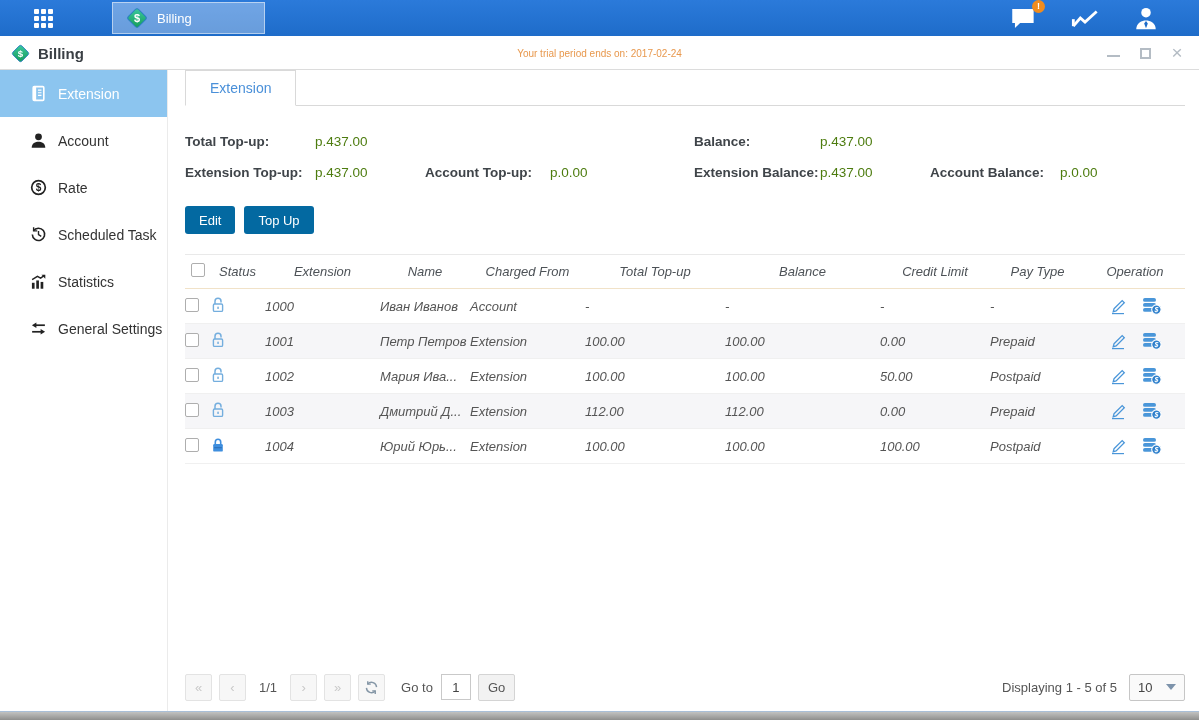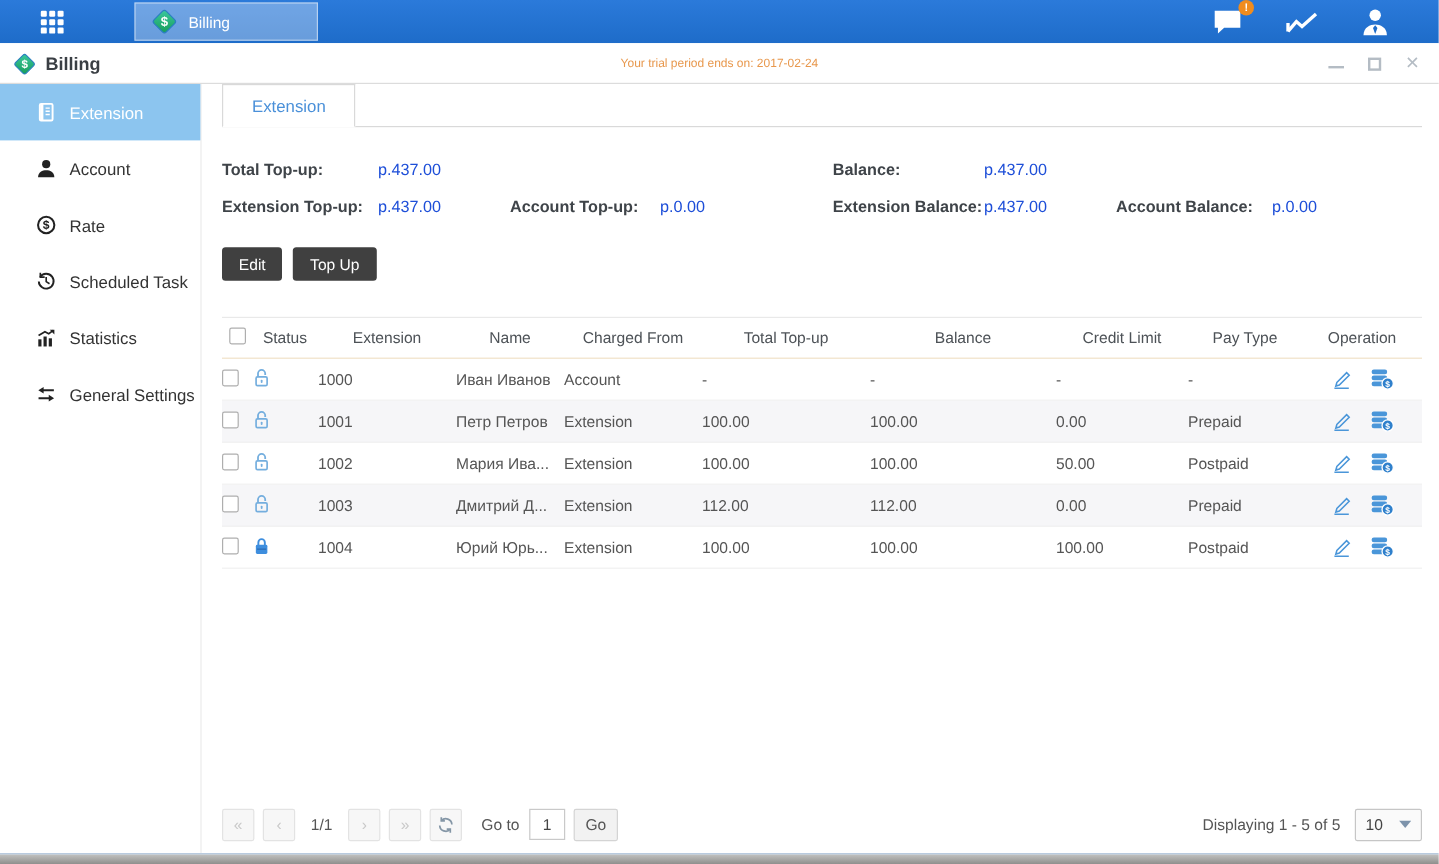--- a/index.html
+++ b/index.html
@@ -51,29 +51,29 @@
   .tabstrip { height:36px; border-bottom:1px solid #d9d9d9; position:relative; }
   .tab { position:absolute; left:0; bottom:-1px; height:36px; min-width:90px; padding:0 24px;
     background:#fff; border:1px solid #d9d9d9; border-bottom:1px solid #fff;
     color:#4a90d9; font-size:14px; display:flex; align-items:center; justify-content:center; cursor:pointer; }
 
   
   .summary { margin-top:20px; display:grid;
     grid-template-columns:130px 110px 125px 144px 126px 110px 130px auto;
     grid-auto-rows:31px; align-items:center; font-size:13.5px; }
   .summary .lbl { font-weight:bold; color:#3f4449; }
-  .summary .val { color:#1d4ed8; }
+  .summary .val { color:#4d7c0f; }
 
   
   .actions { margin-top:18px; display:flex; gap:9px; }
-  .btn { background:#404040; color:#fff; border:none; border-radius:3px; height:28px;
+  .btn { background:#0369a1; color:#fff; border:none; border-radius:3px; height:28px;
     padding:0 14px; font-size:13px; font-family:inherit; cursor:pointer; }
 
   
-  table.grid { margin-top:30px; width:1000px; border-collapse:collapse; table-layout:fixed; font-size:13px; color:#555; }
+  table.grid { margin-top:20px; width:1000px; border-collapse:collapse; table-layout:fixed; font-size:13px; color:#555;font-style:italic; }
   table.grid th { font-weight:normal; color:#4d5257; height:34px;
     border-top:1px solid #e9e9e9; border-bottom:1px solid #f1e2c8; }
   table.grid td { height:35px; text-align:left; border-bottom:1px solid #f0f0f0; }
   table.grid th { text-align:center; }
   table.grid tbody tr:nth-child(even) { background:#f6f6f8; }
   .cb { width:14px; height:14px; border:1px solid #aeaeae; border-radius:2px; background:#fff;
     display:inline-block; cursor:pointer; }
   .opcell { display:flex; align-items:center; justify-content:center; gap:14px; }
   .op-ic { cursor:pointer; display:flex; }
   .lock { display:inline-flex; }

